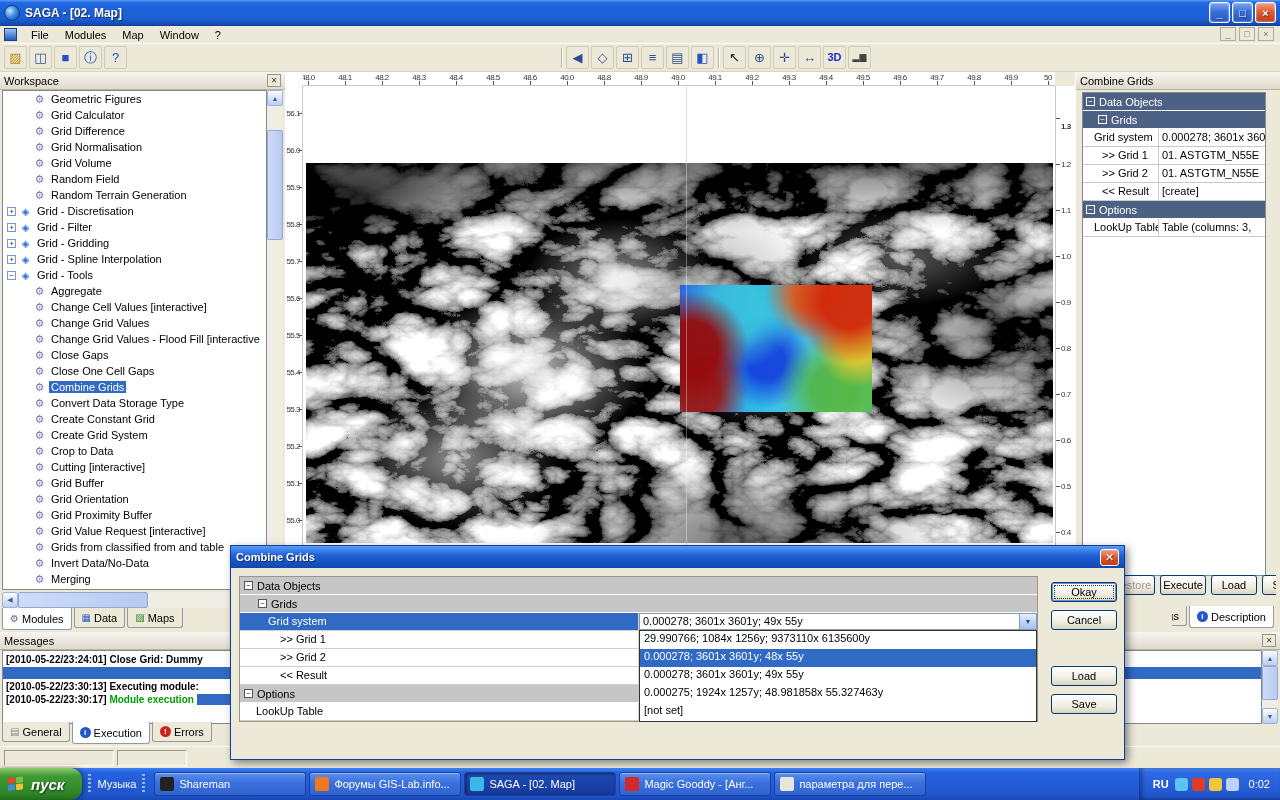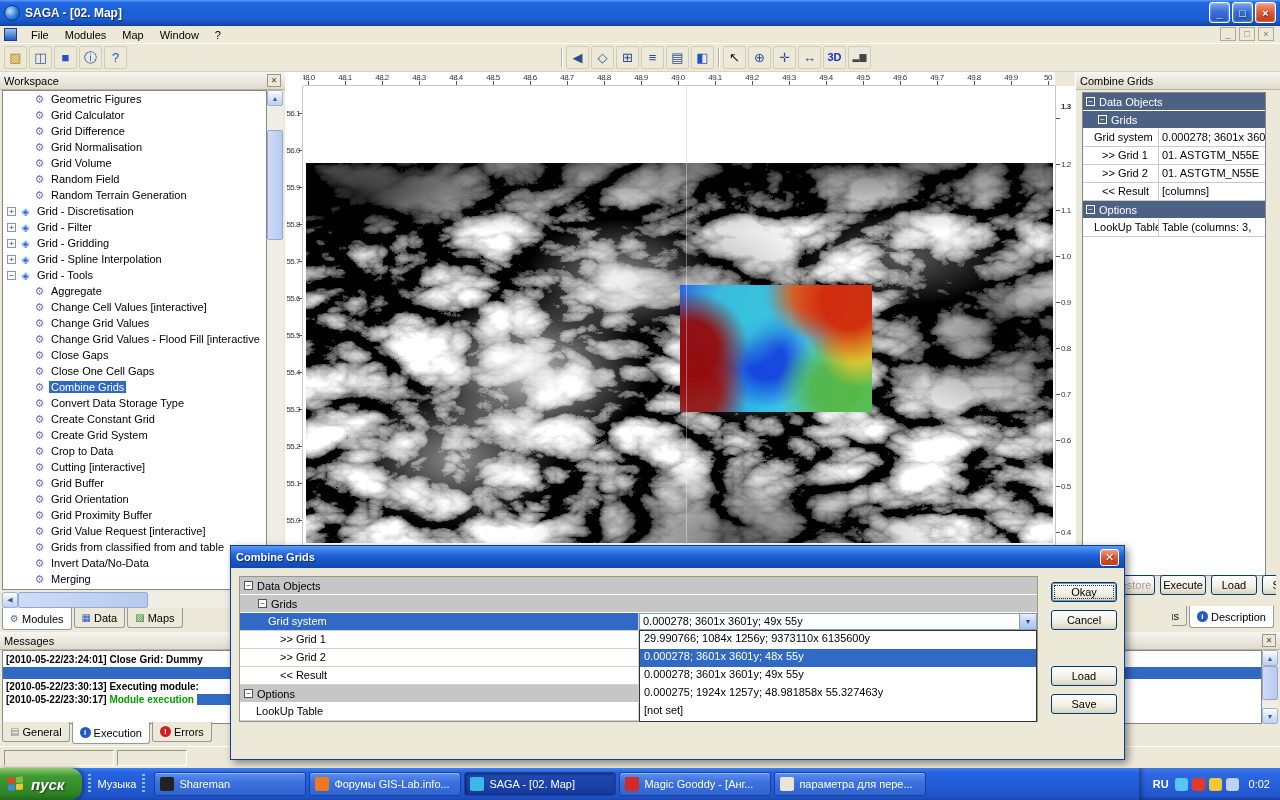--- a/index.html
+++ b/index.html
@@ -454,21 +454,21 @@
         <div class="rt-label" style="left: 66px;">48.2</div>
         <div class="rt-tick" style="left: 79px;"></div>
         <div class="rt-label" style="left: 103px;">48.3</div>
         <div class="rt-tick" style="left: 116px;"></div>
         <div class="rt-label" style="left: 140px;">48.4</div>
         <div class="rt-tick" style="left: 153px;"></div>
         <div class="rt-label" style="left: 177px;">48.5</div>
         <div class="rt-tick" style="left: 190px;"></div>
         <div class="rt-label" style="left: 214px;">48.6</div>
         <div class="rt-tick" style="left: 227px;"></div>
-        <div class="rt-label" style="left: 251px;">48.7</div>
+        <div class="rt-label" style="left: 251px;">40.0</div>
         <div class="rt-tick" style="left: 264px;"></div>
         <div class="rt-label" style="left: 288px;">48.8</div>
         <div class="rt-tick" style="left: 301px;"></div>
         <div class="rt-label" style="left: 325px;">48.9</div>
         <div class="rt-tick" style="left: 338px;"></div>
         <div class="rt-label" style="left: 362px;">49.0</div>
         <div class="rt-tick" style="left: 375px;"></div>
         <div class="rt-label" style="left: 399px;">49.1</div>
         <div class="rt-tick" style="left: 412px;"></div>
         <div class="rt-label" style="left: 436px;">49.2</div>
@@ -529,21 +529,21 @@
           <rect width="747" height="380" filter="url(#terrF)"></rect>
         </svg>
         <div class="t-shade"></div>
         <div class="t-light"></div>
         <div class="t-color"></div>
         <div class="t-seam"></div>
       </div>
     </div>
   </div>
   <div class="ruler-right" id="ruler-right">
-      <div class="rr-label" style="top: 16px; font-weight: bold;">1.3</div>
+      <div class="rr-label" style="top: 36px; font-weight: bold;">1.3</div>
       <div class="rr-tick" style="top: 32px;"></div>
       <div class="rr-label" style="top: 74px;">1.2</div>
       <div class="rr-tick" style="top: 78px;"></div>
       <div class="rr-label" style="top: 120px;">1.1</div>
       <div class="rr-tick" style="top: 124px;"></div>
       <div class="rr-label" style="top: 166px;">1.0</div>
       <div class="rr-tick" style="top: 170px;"></div>
       <div class="rr-label" style="top: 212px;">0.9</div>
       <div class="rr-tick" style="top: 216px;"></div>
       <div class="rr-label" style="top: 258px;">0.8</div>
@@ -578,21 +578,21 @@
         <div class="p-row">
           <div class="p-label" style="padding-left: 19px;">&gt;&gt; Grid 1</div>
           <div class="p-value">01. ASTGTM_N55E</div>
         </div>
         <div class="p-row">
           <div class="p-label" style="padding-left: 19px;">&gt;&gt; Grid 2</div>
           <div class="p-value">01. ASTGTM_N55E</div>
         </div>
         <div class="p-row">
           <div class="p-label" style="padding-left: 19px;">&lt;&lt; Result</div>
-          <div class="p-value">[columns]</div>
+          <div class="p-value">[create]</div>
         </div>
         <div class="p-header" style="padding-left: 3px;">
           <div class="p-pm">−</div>
           <div class="p-header-label">Options</div>
         </div>
         <div class="p-row">
           <div class="p-label" style="padding-left: 11px;">LookUp Table</div>
           <div class="p-value">Table (columns: 3,</div>
         </div>
       </div>

